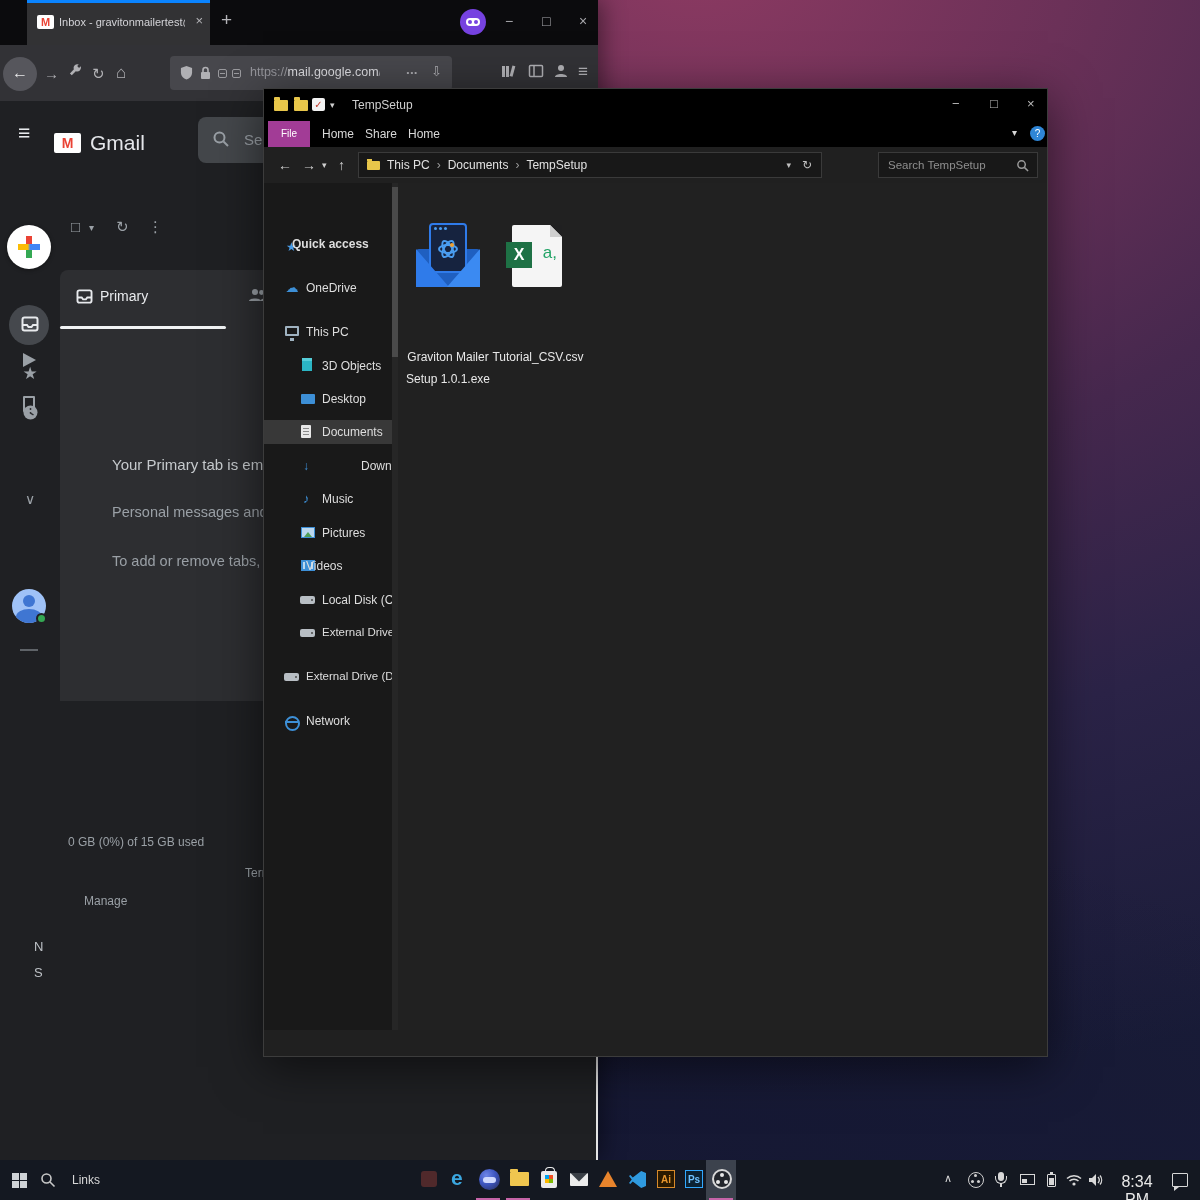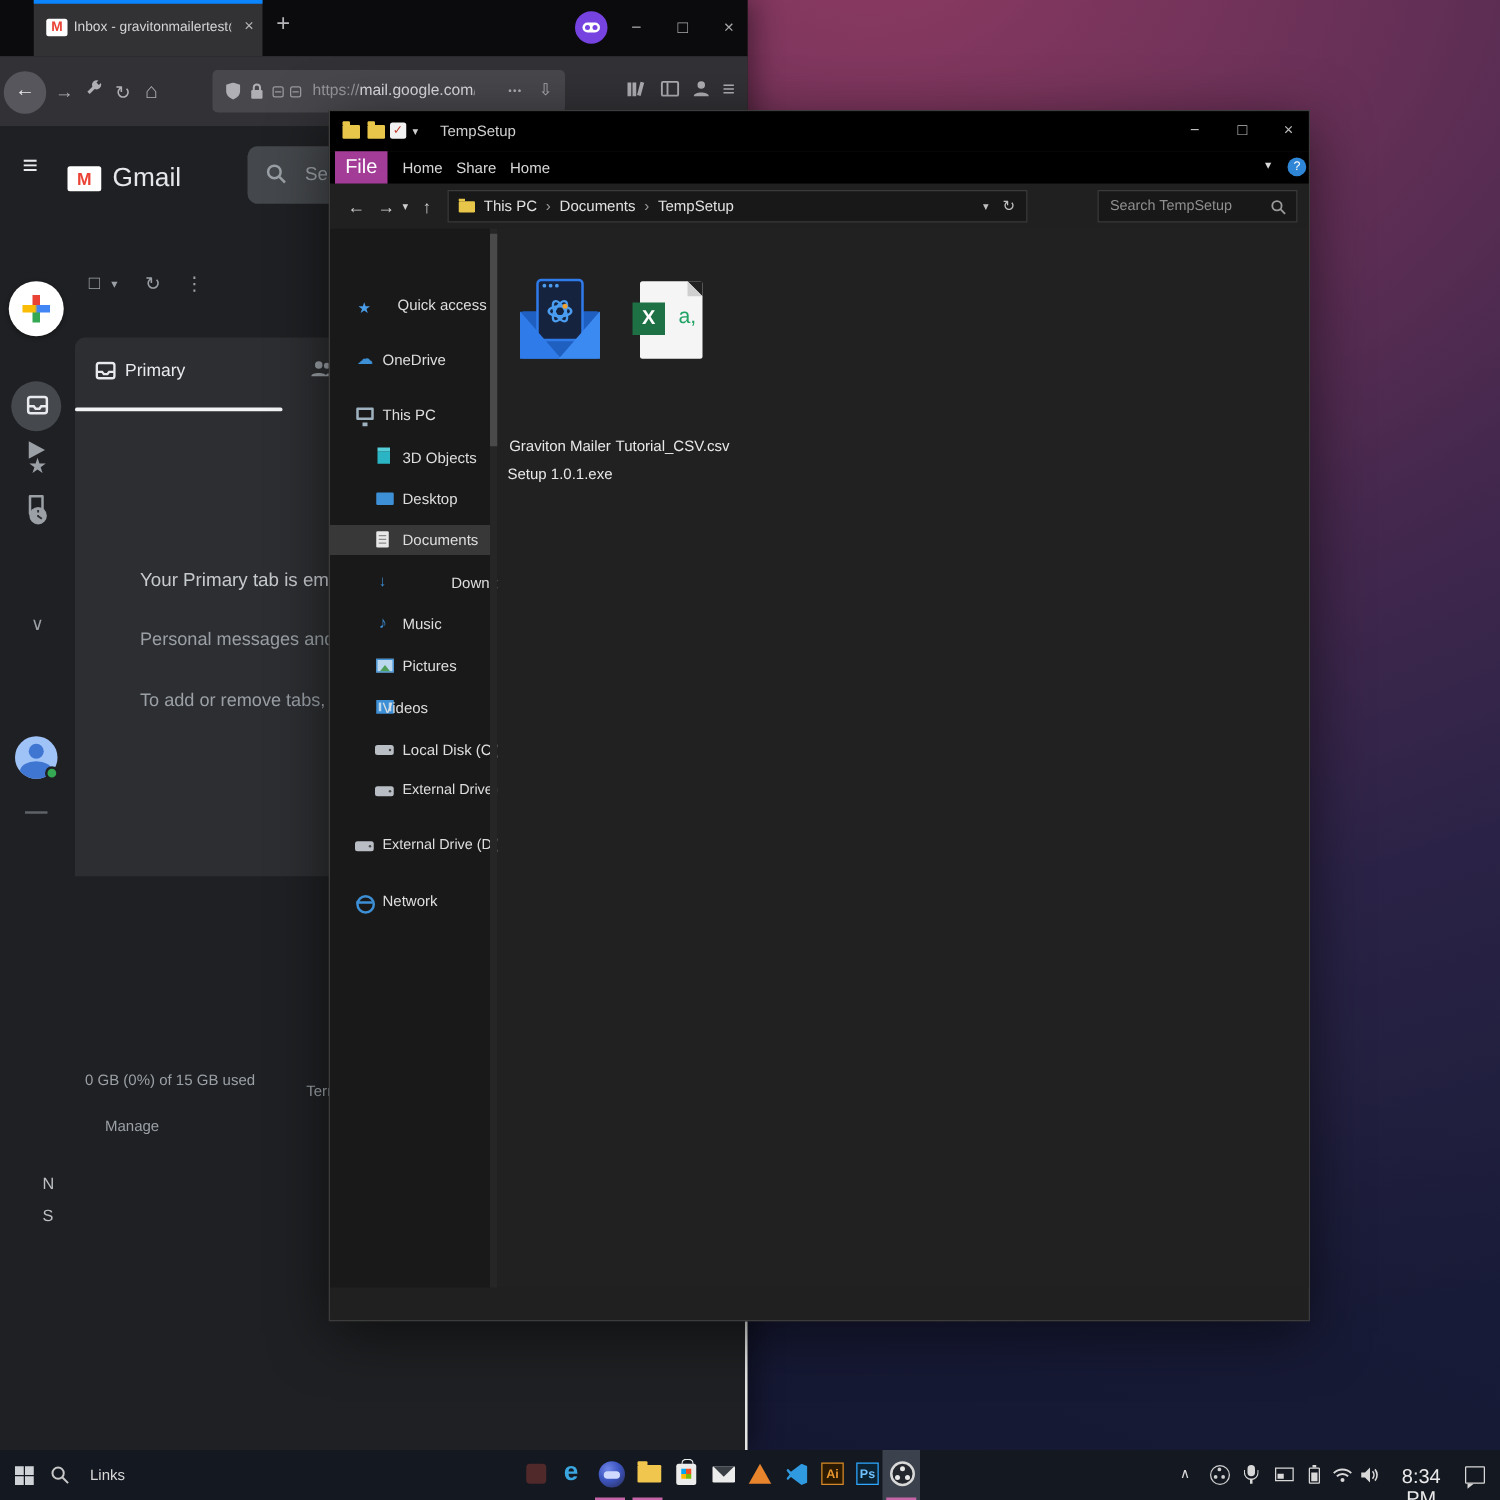--- a/index.html
+++ b/index.html
@@ -74,21 +74,21 @@
 
   
   .exwin { position:absolute; left:263px; top:88px; width:785px; height:969px; background:#202020; border:1px solid #3c3c3c; z-index:20; box-shadow:0 10px 45px rgba(0,0,0,.55); }
   .ex-titlebar { position:absolute; left:0; top:0; width:100%; height:32px; background:#000; }
   .qat-folder { position:absolute; top:11px; width:14px; height:11px; background:#e8c64a; border-radius:1px; }
   .qat-folder::before { content:""; position:absolute; left:0; top:-3px; width:6px; height:3px; background:#e8c64a; border-radius:1px 1px 0 0; }
   .qat-check { position:absolute; left:48px; top:9px; width:13px; height:13px; background:#f2f2f2; border-radius:2px; color:#c0392b; font-size:10px; font-weight:bold; text-align:center; line-height:13px; }
   .ex-title { position:absolute; left:88px; top:9px; font-size:12px; color:#cfcfcf; }
   .ex-ctl { position:absolute; top:7px; font-size:13px; color:#bcbcbc; }
   .ex-ribbon { position:absolute; left:0; top:32px; width:100%; height:26px; background:#000; }
-  .ex-filetab { position:absolute; left:4px; top:0; width:42px; height:26px; background:#a23c96; color:#fff; font-size:16px; text-align:center; line-height:26px; }
+  .ex-filetab { position:absolute; left:4px; top:0; width:42px; height:26px; background:#a23c96; color:#fff; font-size:10px; text-align:center; line-height:26px; }
   .ex-ribtab { position:absolute; top:6px; font-size:12px; color:#d8d8d8; }
   .ex-help { position:absolute; left:766px; top:5px; width:15px; height:15px; border-radius:50%; background:#2f86d6; color:#fff; font-size:10px; text-align:center; line-height:15px; }
   .ex-addr { position:absolute; left:0; top:58px; width:100%; height:36px; background:#202020; }
   .ex-nav { position:absolute; top:10px; font-size:14px; color:#cfcfcf; }
   .ex-field { position:absolute; top:5px; height:26px; background:#181818; border:1px solid #3a3a3a; }
   .ex-crumbs { position:absolute; left:28px; top:5px; font-size:12px; color:#e0e0e0; white-space:nowrap; }
   .crumb-sep { color:#9a9a9a; padding:0 7px; }
   .mini-folder { position:absolute; left:8px; top:8px; width:13px; height:9px; background:#e8c64a; border-radius:1px; }
   .mini-folder::before { content:""; position:absolute; left:0; top:-2px; width:5px; height:2px; background:#e8c64a; }
   .ex-search-txt { position:absolute; left:9px; top:6px; font-size:11.5px; color:#8f8f8f; }
@@ -321,21 +321,21 @@
               <path d="M1 14c0-3.5 12-3.5 12 0z" fill="#9aa0a6"></path>
               <path d="M12.5 14c.4-2.6 4-3.4 6.5-1.6V14z" fill="#9aa0a6"></path>
             </svg>
           </div>
         <div class="gm-tab-underline"></div>
         <div class="gm-empty1">Your Primary tab is empty.</div>
         <div class="gm-empty2">Personal messages and messages that don't appear in other tabs will be shown here.</div>
         <div class="gm-empty3"><span>To add or remove tabs, click </span><span class="gm-link">inbox settings.</span></div>
       </div>
 
-      <div class="gm-foot" style="left:68px;top:756px;text-align:right;">0 GB (0%) of 15 GB used</div>
+      <div class="gm-foot" style="left:68px;top:734px;text-align:right;">0 GB (0%) of 15 GB used</div>
       <div class="gm-foot" style="left:245px;top:765px;">Terms</div>
       <div class="gm-foot" style="left:84px;top:793px;">Manage</div>
       <div class="gm-initial" style="top:838px;">N</div>
       <div class="gm-initial" style="top:864px;">S</div>
     </div>
   </div>
   <div class="ff-edge-line"></div>
 
   <div class="exwin">
     <div class="ex-titlebar">
@@ -379,21 +379,21 @@
               <line x1="9" y1="9" x2="13" y2="13" stroke="#9a9a9a" stroke-width="1.6"></line>
             </svg>
           </div>
       </div>
     </div>
 
     <div class="ex-body">
       <div class="ex-side">
         <div class="side-row" style="top:49px;">
             <span class="si si-star" style="left:22px;"></span>
-            <span class="side-label" style="left:54px;">Quick access</span>
+            <span class="side-label" style="left:28px;font-weight:bold;">Quick access</span>
           </div>
         <div class="side-row" style="top:93px;text-align:center;">
             <span class="si si-cloud" style="left:21px;top:2px;"></span>
             <span class="side-label" style="left:42px;">OneDrive</span>
           </div>
         <div class="side-row" style="top:137px;">
             <span class="si si-pc" style="left:21px;"></span>
             <span class="side-label" style="left:42px;">This PC</span>
           </div>
         <div class="side-row" style="top:171px;">

